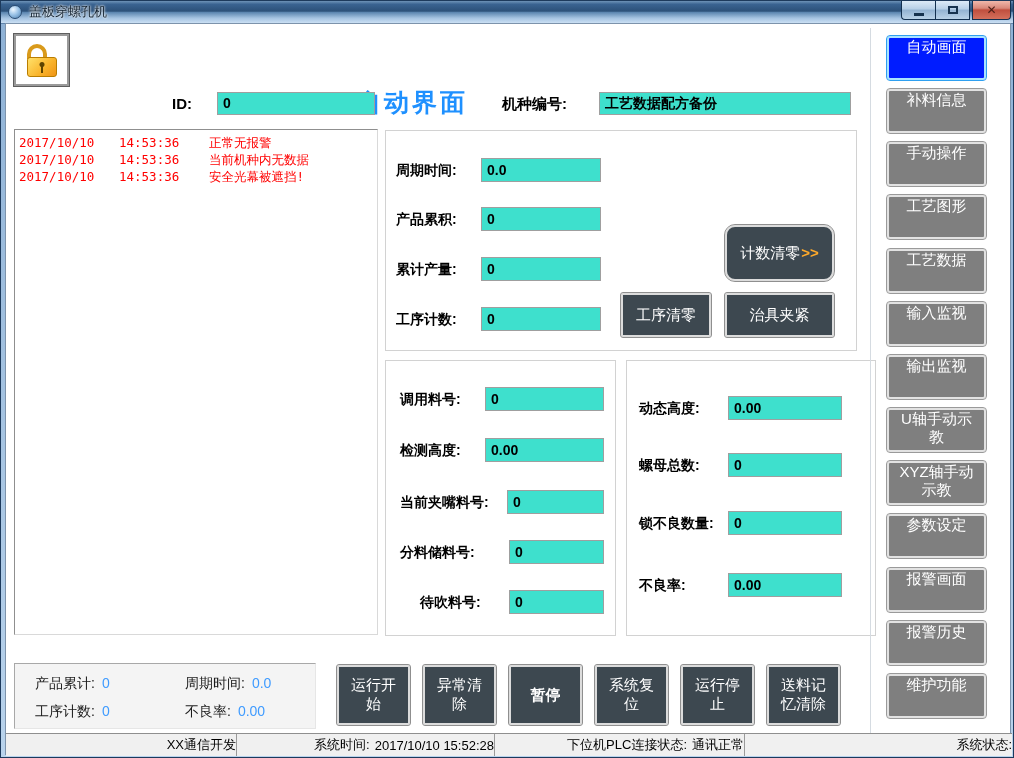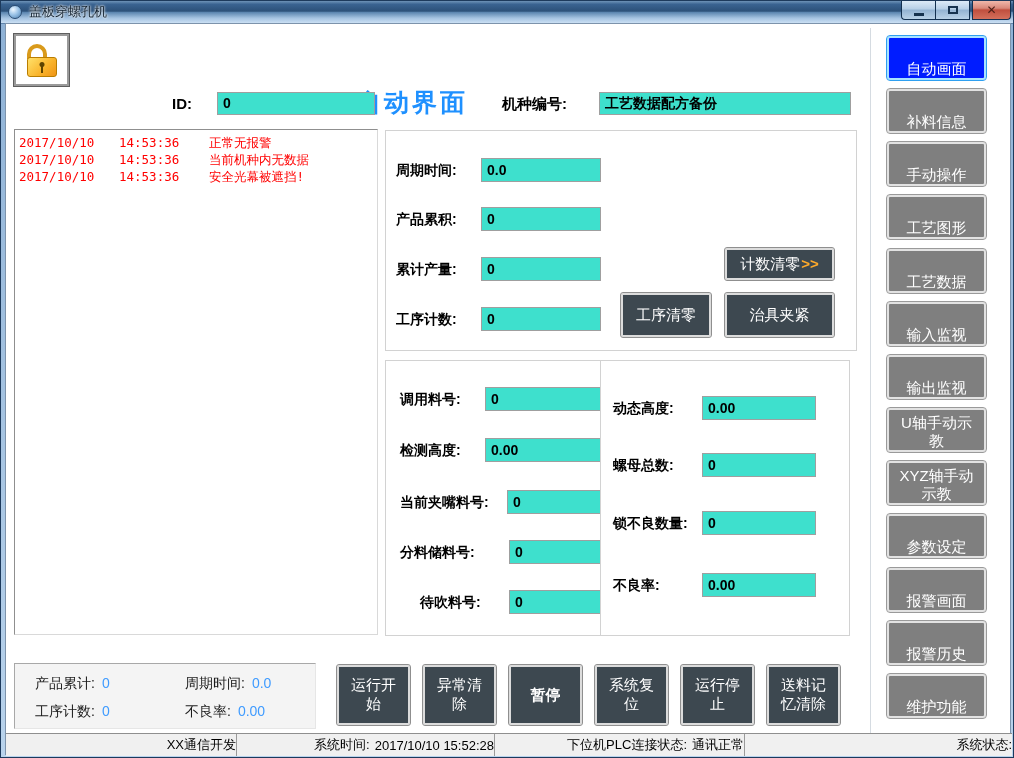--- a/index.html
+++ b/index.html
@@ -102,21 +102,21 @@
     display:flex; align-items:center; justify-content:center; text-align:center; cursor:default;
   }
   .dark-btn .accent{ color:#ffaa2b; font-weight:bold; margin-left:1px; }
 
   
   .divider{ left:864px; top:4px; width:1px; height:705px; background:#d5dbe1; }
   .nav-btn{
     left:881px; width:99px; height:44px;
     background:#7f7f7f; border:2px solid #e2e2e2; outline:1px solid #9a9a9a; border-radius:3px;
     color:#ffffff; font-size:15px; line-height:1.2;
-    display:flex; align-items:flex-end; justify-content:center; text-align:center;
+    display:flex; align-items:flex-start; justify-content:center; text-align:center;
     padding:0 10px; cursor:default;
   }
   .nav-btn.active{
     background:#001cff; border-color:#a9e2ff; outline-color:#2e9ff0;
   }
 
   
   .summary{
     left:8px; top:639px; width:302px; height:66px;
     background:#f4f4f4; border:1px solid #a8a8a8; border-bottom-color:#e6e6e6; border-right-color:#e6e6e6;
@@ -193,21 +193,21 @@
     <div class="panel" style="left:379px; top:106px; width:472px; height:221px;">
       <span class="plabel" style="left:10px; top:27px;">周期时间:</span>
       <div class="field" style="left:95px; top:27px; width:120px;">0.0</div>
       <span class="plabel" style="left:10px; top:76px;">产品累积:</span>
       <div class="field" style="left:95px; top:76px; width:120px;">0</div>
       <span class="plabel" style="left:10px; top:126px;">累计产量:</span>
       <div class="field" style="left:95px; top:126px; width:120px;">0</div>
       <span class="plabel" style="left:10px; top:176px;">工序计数:</span>
       <div class="field" style="left:95px; top:176px; width:120px;">0</div>
 
-      <div class="dark-btn" style="left:339px; top:117px; width:109px; height:32px;">
+      <div class="dark-btn" style="left:339px; top:94px; width:109px; height:56px;border-radius:10px;">
         <span>计数清零</span>
           <span class="accent">&gt;&gt;</span>
       </div>
       <div class="dark-btn" style="left:235px; top:162px; width:90px; height:44px;">
         <span>工序清零</span>
       </div>
       <div class="dark-btn" style="left:339px; top:162px; width:109px; height:44px;">
         <span>治具夹紧</span>
       </div>
     </div>
@@ -218,21 +218,21 @@
       <span class="plabel" style="left:14px; top:77px;">检测高度:</span>
       <div class="field" style="left:99px; top:77px; width:119px;">0.00</div>
       <span class="plabel" style="left:14px; top:129px;">当前夹嘴料号:</span>
       <div class="field" style="left:121px; top:129px; width:97px;">0</div>
       <span class="plabel" style="left:14px; top:179px;">分料储料号:</span>
       <div class="field" style="left:123px; top:179px; width:95px;">0</div>
       <span class="plabel" style="left:14px; top:229px;margin-left:20px;">待吹料号:</span>
       <div class="field" style="left:123px; top:229px; width:95px;">0</div>
     </div>
 
-    <div class="panel" style="left:594px; top:336px; width:250px; height:276px;text-decoration:underline;">
+    <div class="panel" style="left:620px; top:336px; width:250px; height:276px;text-decoration:underline;">
       <span class="plabel" style="left:12px; top:35px;">动态高度:</span>
       <div class="field" style="left:101px; top:35px; width:114px;">0.00</div>
       <span class="plabel" style="left:12px; top:92px;">螺母总数:</span>
       <div class="field" style="left:101px; top:92px; width:114px;">0</div>
       <span class="plabel" style="left:12px; top:150px;">锁不良数量:</span>
       <div class="field" style="left:101px; top:150px; width:114px;">0</div>
       <span class="plabel" style="left:12px; top:212px;">不良率:</span>
       <div class="field" style="left:101px; top:212px; width:114px;">0.00</div>
     </div>
 

